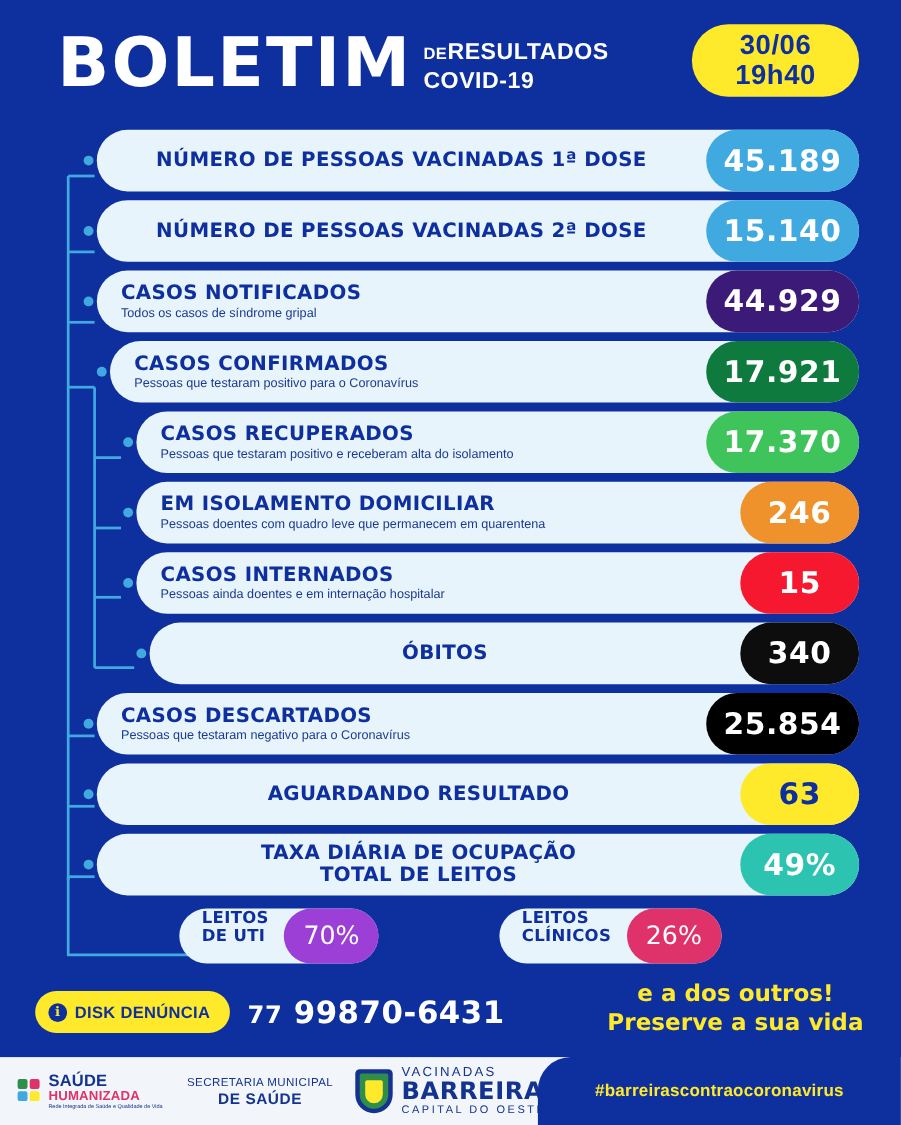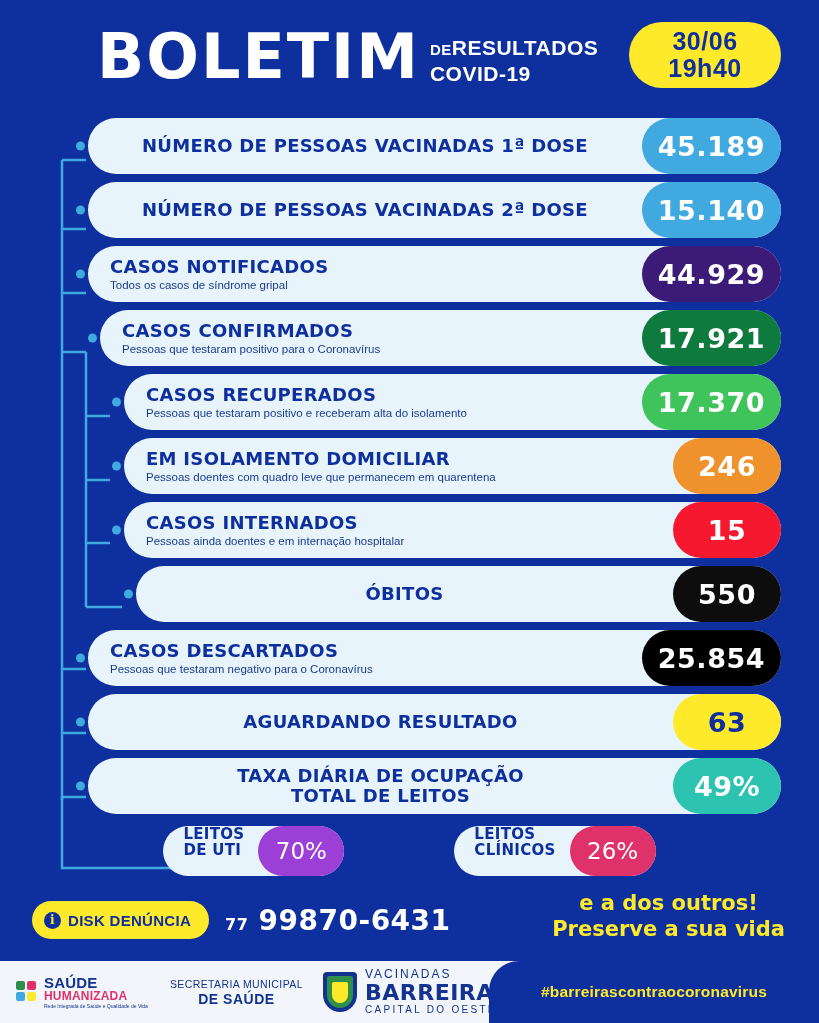--- a/index.html
+++ b/index.html
@@ -24,21 +24,20 @@
     align-items: flex-start;
   }
   .title-block { display: flex; align-items: flex-start; }
   .boletim {
     font-size: 62px;
     font-weight: bold;
     color: #ffffff;
     letter-spacing: 2px;
     line-height: 62px;
     font-family: "DejaVu Sans", sans-serif;
-    margin-left: 45px;
   }
   .title-sub {
     margin-left: 10px;
     margin-top: 10px;
     line-height: 24px;
   }
   .title-sub .l1 {
     font-size: 21px; font-weight: bold; color: #ffffff;
     letter-spacing: 0.5px;
   }
@@ -183,21 +182,21 @@
     font-family: "DejaVu Serif", serif;
   }
   .phone {
     margin-left: 16px;
     color: #ffffff;
     font-weight: bold;
     font-size: 28px;
     letter-spacing: 0.5px;
     font-family: "DejaVu Sans", sans-serif;
   }
-  .phone .ddd { font-size: 16px; }
+  .phone .ddd { font-size: 22px; }
   .preserve {
     position: absolute;
     right: 34px; top: -4px;
     text-align: center;
     color: #ffe92b;
     font-weight: bold;
     font-size: 21px;
     line-height: 26px;
     font-family: "DejaVu Sans", sans-serif;
   }
@@ -380,21 +379,21 @@
         <div class="sub">Pessoas ainda doentes e em internação hospitalar</div>
       </div>
       <div class="pill" style="background:#f5182f;">15</div>
     </div>
 
     <div class="row ind3 centered" style="margin-left:136px;">
       <span class="dot"></span>
       <div class="texts">
         <div class="lbl">ÓBITOS</div>
       </div>
-      <div class="pill" style="background:#0d0d0d;">550</div>
+      <div class="pill" style="background:#0d0d0d;">340</div>
     </div>
 
     <div class="row ind0" style="margin-left:88px;">
       <span class="dot"></span>
       <div class="texts">
         <div class="lbl">CASOS DESCARTADOS</div>
         <div class="sub">Pessoas que testaram negativo para o Coronavírus</div>
       </div>
       <div class="pill" style="background:#000000;">25.854</div>
     </div>

